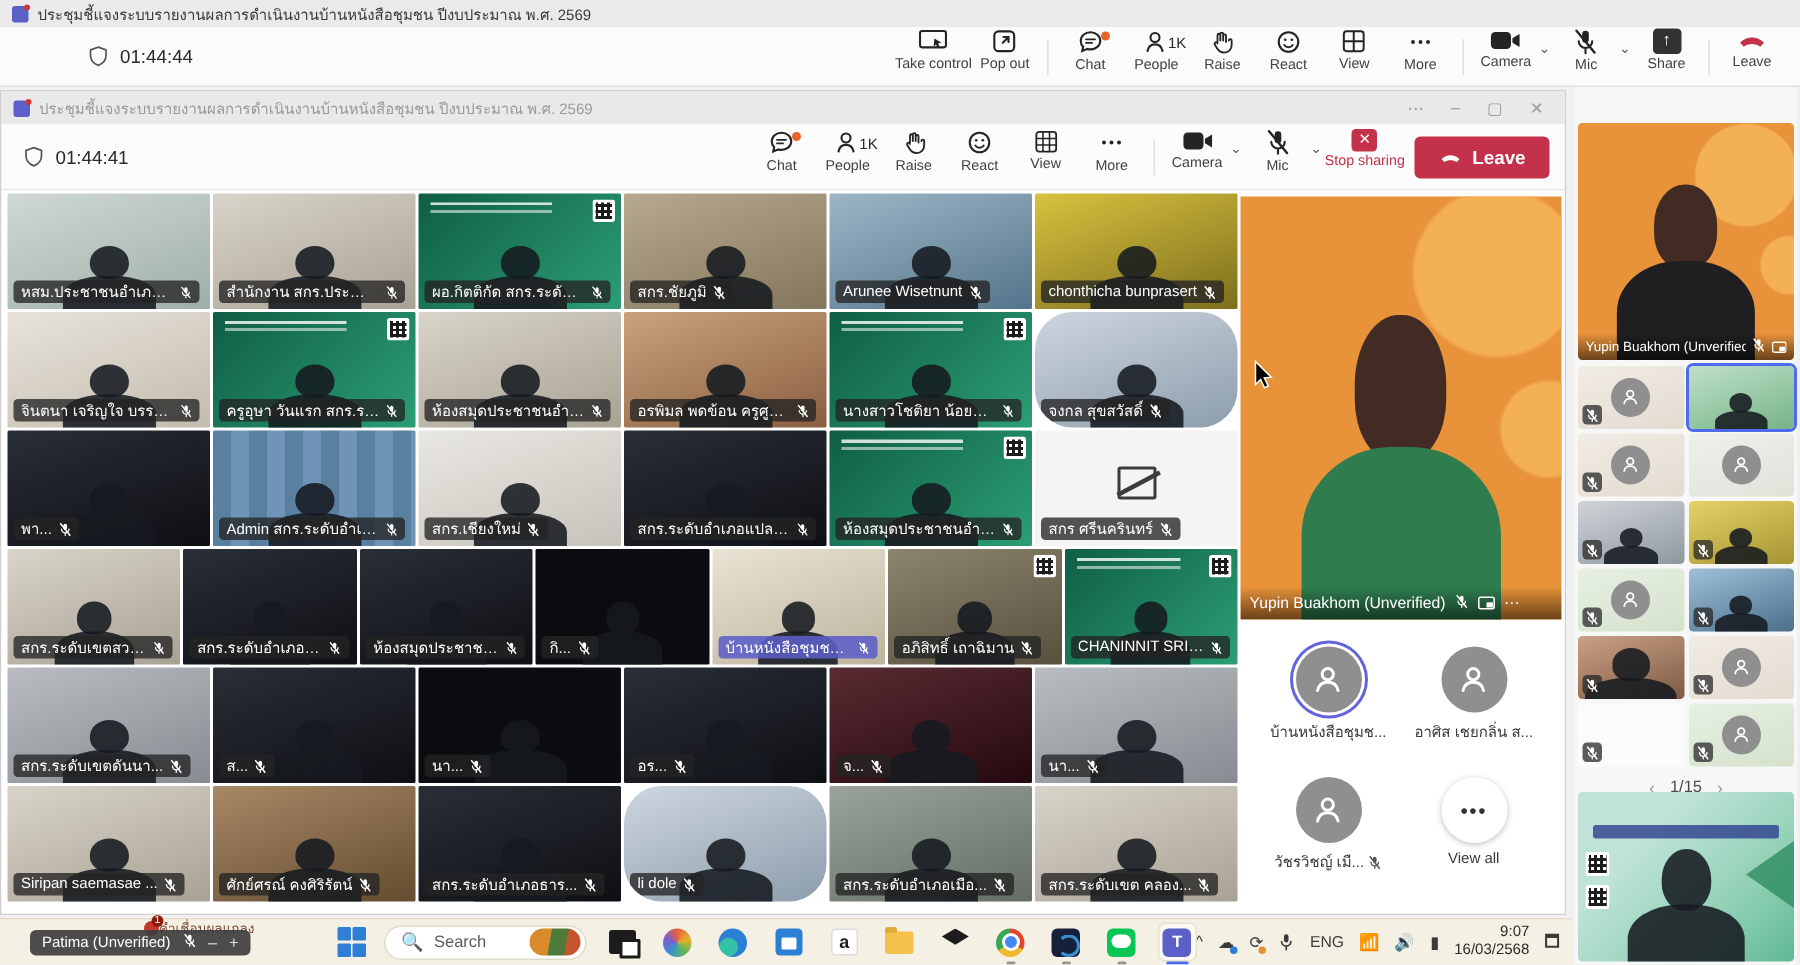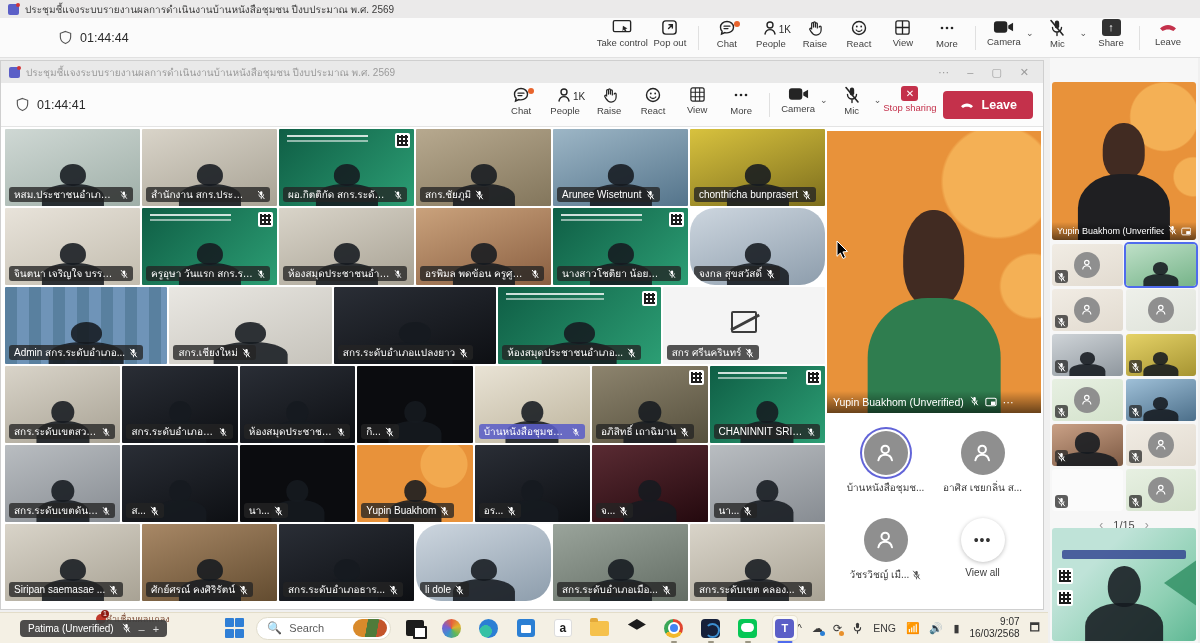--- a/index.html
+++ b/index.html
@@ -565,20 +565,31 @@
                 <span class="n">จงกล สุขสวัสดิ์</span>
                 <svg viewBox="0 0 16 18" width="9" height="10">
                   <rect x="5.8" y="2" width="4.4" height="7.5" rx="2.2" fill="#fff"></rect>
                   <path d="M3.5 8.5a4.5 4.5 0 0 0 9 0M8 13v3" fill="none" stroke="#fff" stroke-width="1.6" stroke-linecap="round"></path>
                   <path d="M2.5 2l11 14" stroke="#fff" stroke-width="1.8" stroke-linecap="round"></path>
                 </svg>
               </div>
             </div>
           </div>
           <div class="grid-row">
+            <div class="tile v-dark">
+              <div class="person"></div>
+              <div class="chip">
+                <span class="n">พา...</span>
+                <svg viewBox="0 0 16 18" width="9" height="10">
+                  <rect x="5.8" y="2" width="4.4" height="7.5" rx="2.2" fill="#fff"></rect>
+                  <path d="M3.5 8.5a4.5 4.5 0 0 0 9 0M8 13v3" fill="none" stroke="#fff" stroke-width="1.6" stroke-linecap="round"></path>
+                  <path d="M2.5 2l11 14" stroke="#fff" stroke-width="1.8" stroke-linecap="round"></path>
+                </svg>
+              </div>
+            </div>
             <div class="tile v-stripes">
               <div class="person"></div>
               <div class="chip">
                 <span class="n">Admin สกร.ระดับอำเภอ...</span>
                 <svg viewBox="0 0 16 18" width="9" height="10">
                   <rect x="5.8" y="2" width="4.4" height="7.5" rx="2.2" fill="#fff"></rect>
                   <path d="M3.5 8.5a4.5 4.5 0 0 0 9 0M8 13v3" fill="none" stroke="#fff" stroke-width="1.6" stroke-linecap="round"></path>
                   <path d="M2.5 2l11 14" stroke="#fff" stroke-width="1.8" stroke-linecap="round"></path>
                 </svg>
               </div>
@@ -732,31 +743,20 @@
                   <rect x="5.8" y="2" width="4.4" height="7.5" rx="2.2" fill="#fff"></rect>
                   <path d="M3.5 8.5a4.5 4.5 0 0 0 9 0M8 13v3" fill="none" stroke="#fff" stroke-width="1.6" stroke-linecap="round"></path>
                   <path d="M2.5 2l11 14" stroke="#fff" stroke-width="1.8" stroke-linecap="round"></path>
                 </svg>
               </div>
             </div>
             <div class="tile v-darker">
               <div class="person"></div>
               <div class="chip">
                 <span class="n">นา...</span>
-                <svg viewBox="0 0 16 18" width="9" height="10">
-                  <rect x="5.8" y="2" width="4.4" height="7.5" rx="2.2" fill="#fff"></rect>
-                  <path d="M3.5 8.5a4.5 4.5 0 0 0 9 0M8 13v3" fill="none" stroke="#fff" stroke-width="1.6" stroke-linecap="round"></path>
-                  <path d="M2.5 2l11 14" stroke="#fff" stroke-width="1.8" stroke-linecap="round"></path>
-                </svg>
-              </div>
-            </div>
-            <div class="tile v-orange">
-              <div class="person"></div>
-              <div class="chip">
-                <span class="n">Yupin Buakhom</span>
                 <svg viewBox="0 0 16 18" width="9" height="10">
                   <rect x="5.8" y="2" width="4.4" height="7.5" rx="2.2" fill="#fff"></rect>
                   <path d="M3.5 8.5a4.5 4.5 0 0 0 9 0M8 13v3" fill="none" stroke="#fff" stroke-width="1.6" stroke-linecap="round"></path>
                   <path d="M2.5 2l11 14" stroke="#fff" stroke-width="1.8" stroke-linecap="round"></path>
                 </svg>
               </div>
             </div>
             <div class="tile v-dark">
               <div class="person"></div>
               <div class="chip">

